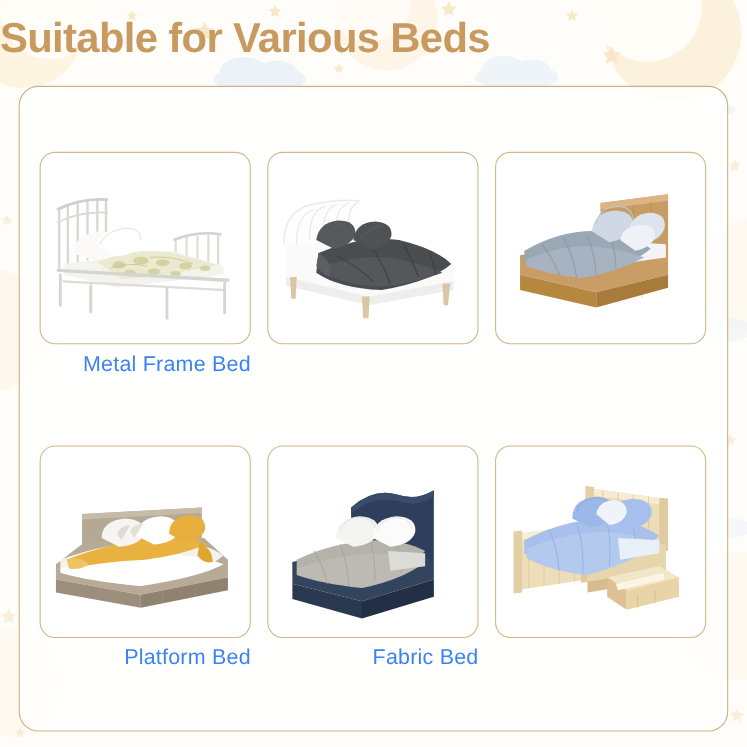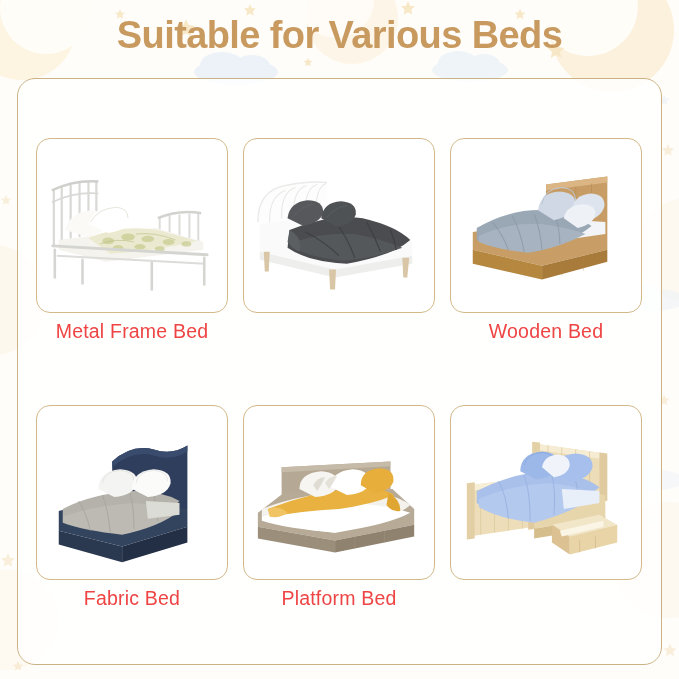--- a/index.html
+++ b/index.html
@@ -28,21 +28,20 @@
     position:relative;
     z-index:2;
     width:679px;
     height:679px;
   }
 
   
   .title {
     position:absolute;
     top:14px; left:0; right:0;
-    text-align:center;
     font-size:38px;
     font-weight:bold;
     letter-spacing:-0.6px;
     color:#c89a5f;
     white-space:nowrap;
     z-index:3;
   }
 
   
   .outer-frame {
@@ -82,24 +81,24 @@
   .card .art {
     position:absolute;
     inset:0;
     display:block;
   }
 
   .card-label {
     position:absolute;
     left:0; right:0;
     top:182px;
-    text-align:center;
+    text-align:right;
     font-size:19.5px;
     font-weight:400;
-    color:#ef4444;
+    color:#3b82f6;
     letter-spacing:0.2px;
     white-space:nowrap;
   }
 </style>
 </head>
 <body>
 
 <svg id="bg-pattern" width="679" height="679" viewBox="0 0 679 679">
   <defs>
     <g id="star5">
@@ -308,51 +307,20 @@
             <path d="M84,76 Q90,90 92,112"></path>
             <path d="M106,80 Q110,92 110,106"></path>
           </g>
 
           <path d="M88,72 Q90,54 110,53 Q126,54 126,66 Q124,78 104,82 Z" fill="#cfd8e4"></path>
           <path d="M92,66 Q94,50 112,49 Q126,50 126,62" fill="none" stroke="#bcc6d4" stroke-width="1"></path>
           <path d="M122,72 Q124,56 142,55 Q156,56 155,68 Q152,80 134,84 Z" fill="#dde4ee"></path>
           <path d="M114,80 Q116,68 132,66 Q146,66 146,76 Q144,86 128,90 Z" fill="#eef2f7"></path>
         </svg>
       </div>
-      <div class="card-label">Wooden Bed</div>
-    </div>
-
-    <div class="cell">
-      <div class="card">
-        <svg class="art" viewBox="0 0 192 175">
-
-          <path d="M76,56 Q96,38 118,44 Q136,50 152,40 L152,104 L76,116 Z" fill="#2e3e5c"></path>
-          <path d="M76,56 Q96,38 118,44 Q136,50 152,40 L152,46 Q136,56 118,50 Q96,44 76,62 Z" fill="#3a4c6e"></path>
-
-          <path d="M22,106 L78,92 L152,104 L152,122 L86,142 L22,126 Z" fill="#33445f"></path>
-          <path d="M22,126 L86,142 L86,158 L22,140 Z" fill="#2a3850"></path>
-          <path d="M86,142 L152,122 L152,138 L86,158 Z" fill="#232f45"></path>
-
-          <path d="M26,104 Q58,88 98,86 Q126,86 144,96 Q126,116 86,128 Q48,124 26,112 Z" fill="#b4b2aa"></path>
-          <path d="M26,112 Q58,100 98,98 Q126,100 144,106 Q124,122 86,130 Q48,126 26,118 Z" fill="#bcbab2"></path>
-          <g stroke="#a5a39a" stroke-width="1" fill="none" opacity="0.8">
-            <path d="M42,96 Q50,108 54,126"></path>
-            <path d="M66,90 Q72,104 74,128"></path>
-            <path d="M94,88 Q98,102 98,124"></path>
-            <path d="M118,90 Q122,102 122,116"></path>
-          </g>
-          <path d="M110,96 L144,98 L144,110 L112,114 Z" fill="#dcdcd6"></path>
-
-          <path d="M62,84 Q62,66 84,64 Q102,65 101,78 Q98,90 78,92 Z" fill="#f4f4f2"></path>
-          <path d="M66,78 Q68,66 84,65 Q98,66 98,76" fill="none" stroke="#e0e0dc" stroke-width="0.9"></path>
-          <path d="M96,84 Q96,66 118,64 Q136,65 135,78 Q132,90 112,92 Z" fill="#fbfbfa"></path>
-          <path d="M100,78 Q102,66 118,65 Q132,66 132,76" fill="none" stroke="#e4e4e0" stroke-width="0.9"></path>
-        </svg>
-      </div>
-      <div class="card-label">Fabric Bed</div>
     </div>
 
     <div class="cell">
       <div class="card">
         <svg class="art" viewBox="0 0 192 175">
 
           <path d="M38,62 L148,56 L148,84 L38,90 Z" fill="#b5a995"></path>
           <path d="M38,62 L148,56 L148,61 L38,67 Z" fill="#c6bba8"></path>
 
           <path d="M14,108 L40,88 L150,84 L172,104 L172,120 L92,136 L14,122 Z" fill="#b7ab97"></path>
@@ -379,20 +347,50 @@
           <path d="M82,78 Q86,70 94,71 Q90,78 86,84 Z" fill="#e4e1d9"></path>
         </svg>
       </div>
       <div class="card-label">Platform Bed</div>
     </div>
 
     <div class="cell">
       <div class="card">
         <svg class="art" viewBox="0 0 192 175">
 
+          <path d="M76,56 Q96,38 118,44 Q136,50 152,40 L152,104 L76,116 Z" fill="#2e3e5c"></path>
+          <path d="M76,56 Q96,38 118,44 Q136,50 152,40 L152,46 Q136,56 118,50 Q96,44 76,62 Z" fill="#3a4c6e"></path>
+
+          <path d="M22,106 L78,92 L152,104 L152,122 L86,142 L22,126 Z" fill="#33445f"></path>
+          <path d="M22,126 L86,142 L86,158 L22,140 Z" fill="#2a3850"></path>
+          <path d="M86,142 L152,122 L152,138 L86,158 Z" fill="#232f45"></path>
+
+          <path d="M26,104 Q58,88 98,86 Q126,86 144,96 Q126,116 86,128 Q48,124 26,112 Z" fill="#b4b2aa"></path>
+          <path d="M26,112 Q58,100 98,98 Q126,100 144,106 Q124,122 86,130 Q48,126 26,118 Z" fill="#bcbab2"></path>
+          <g stroke="#a5a39a" stroke-width="1" fill="none" opacity="0.8">
+            <path d="M42,96 Q50,108 54,126"></path>
+            <path d="M66,90 Q72,104 74,128"></path>
+            <path d="M94,88 Q98,102 98,124"></path>
+            <path d="M118,90 Q122,102 122,116"></path>
+          </g>
+          <path d="M110,96 L144,98 L144,110 L112,114 Z" fill="#dcdcd6"></path>
+
+          <path d="M62,84 Q62,66 84,64 Q102,65 101,78 Q98,90 78,92 Z" fill="#f4f4f2"></path>
+          <path d="M66,78 Q68,66 84,65 Q98,66 98,76" fill="none" stroke="#e0e0dc" stroke-width="0.9"></path>
+          <path d="M96,84 Q96,66 118,64 Q136,65 135,78 Q132,90 112,92 Z" fill="#fbfbfa"></path>
+          <path d="M100,78 Q102,66 118,65 Q132,66 132,76" fill="none" stroke="#e4e4e0" stroke-width="0.9"></path>
+        </svg>
+      </div>
+      <div class="card-label">Fabric Bed</div>
+    </div>
+
+    <div class="cell">
+      <div class="card">
+        <svg class="art" viewBox="0 0 192 175">
+
           <path d="M84,38 L156,48 L156,90 L84,80 Z" fill="#ecdcb8"></path>
           <path d="M84,38 L156,48 L156,54 L84,44 Z" fill="#f6ecd3"></path>
           <g stroke="#d5bd8d" stroke-width="0.8" opacity="0.7">
             <path d="M98,40 L98,82"></path>
               <path d="M112,42 L112,84"></path>
             <path d="M126,44 L126,86"></path>
               <path d="M140,46 L140,88"></path>
           </g>
           <path d="M82,36 L90,37 L90,86 L82,85 Z" fill="#e4d0a6"></path>
           <path d="M150,47 L158,48 L158,96 L150,95 Z" fill="#e0caa0"></path>

